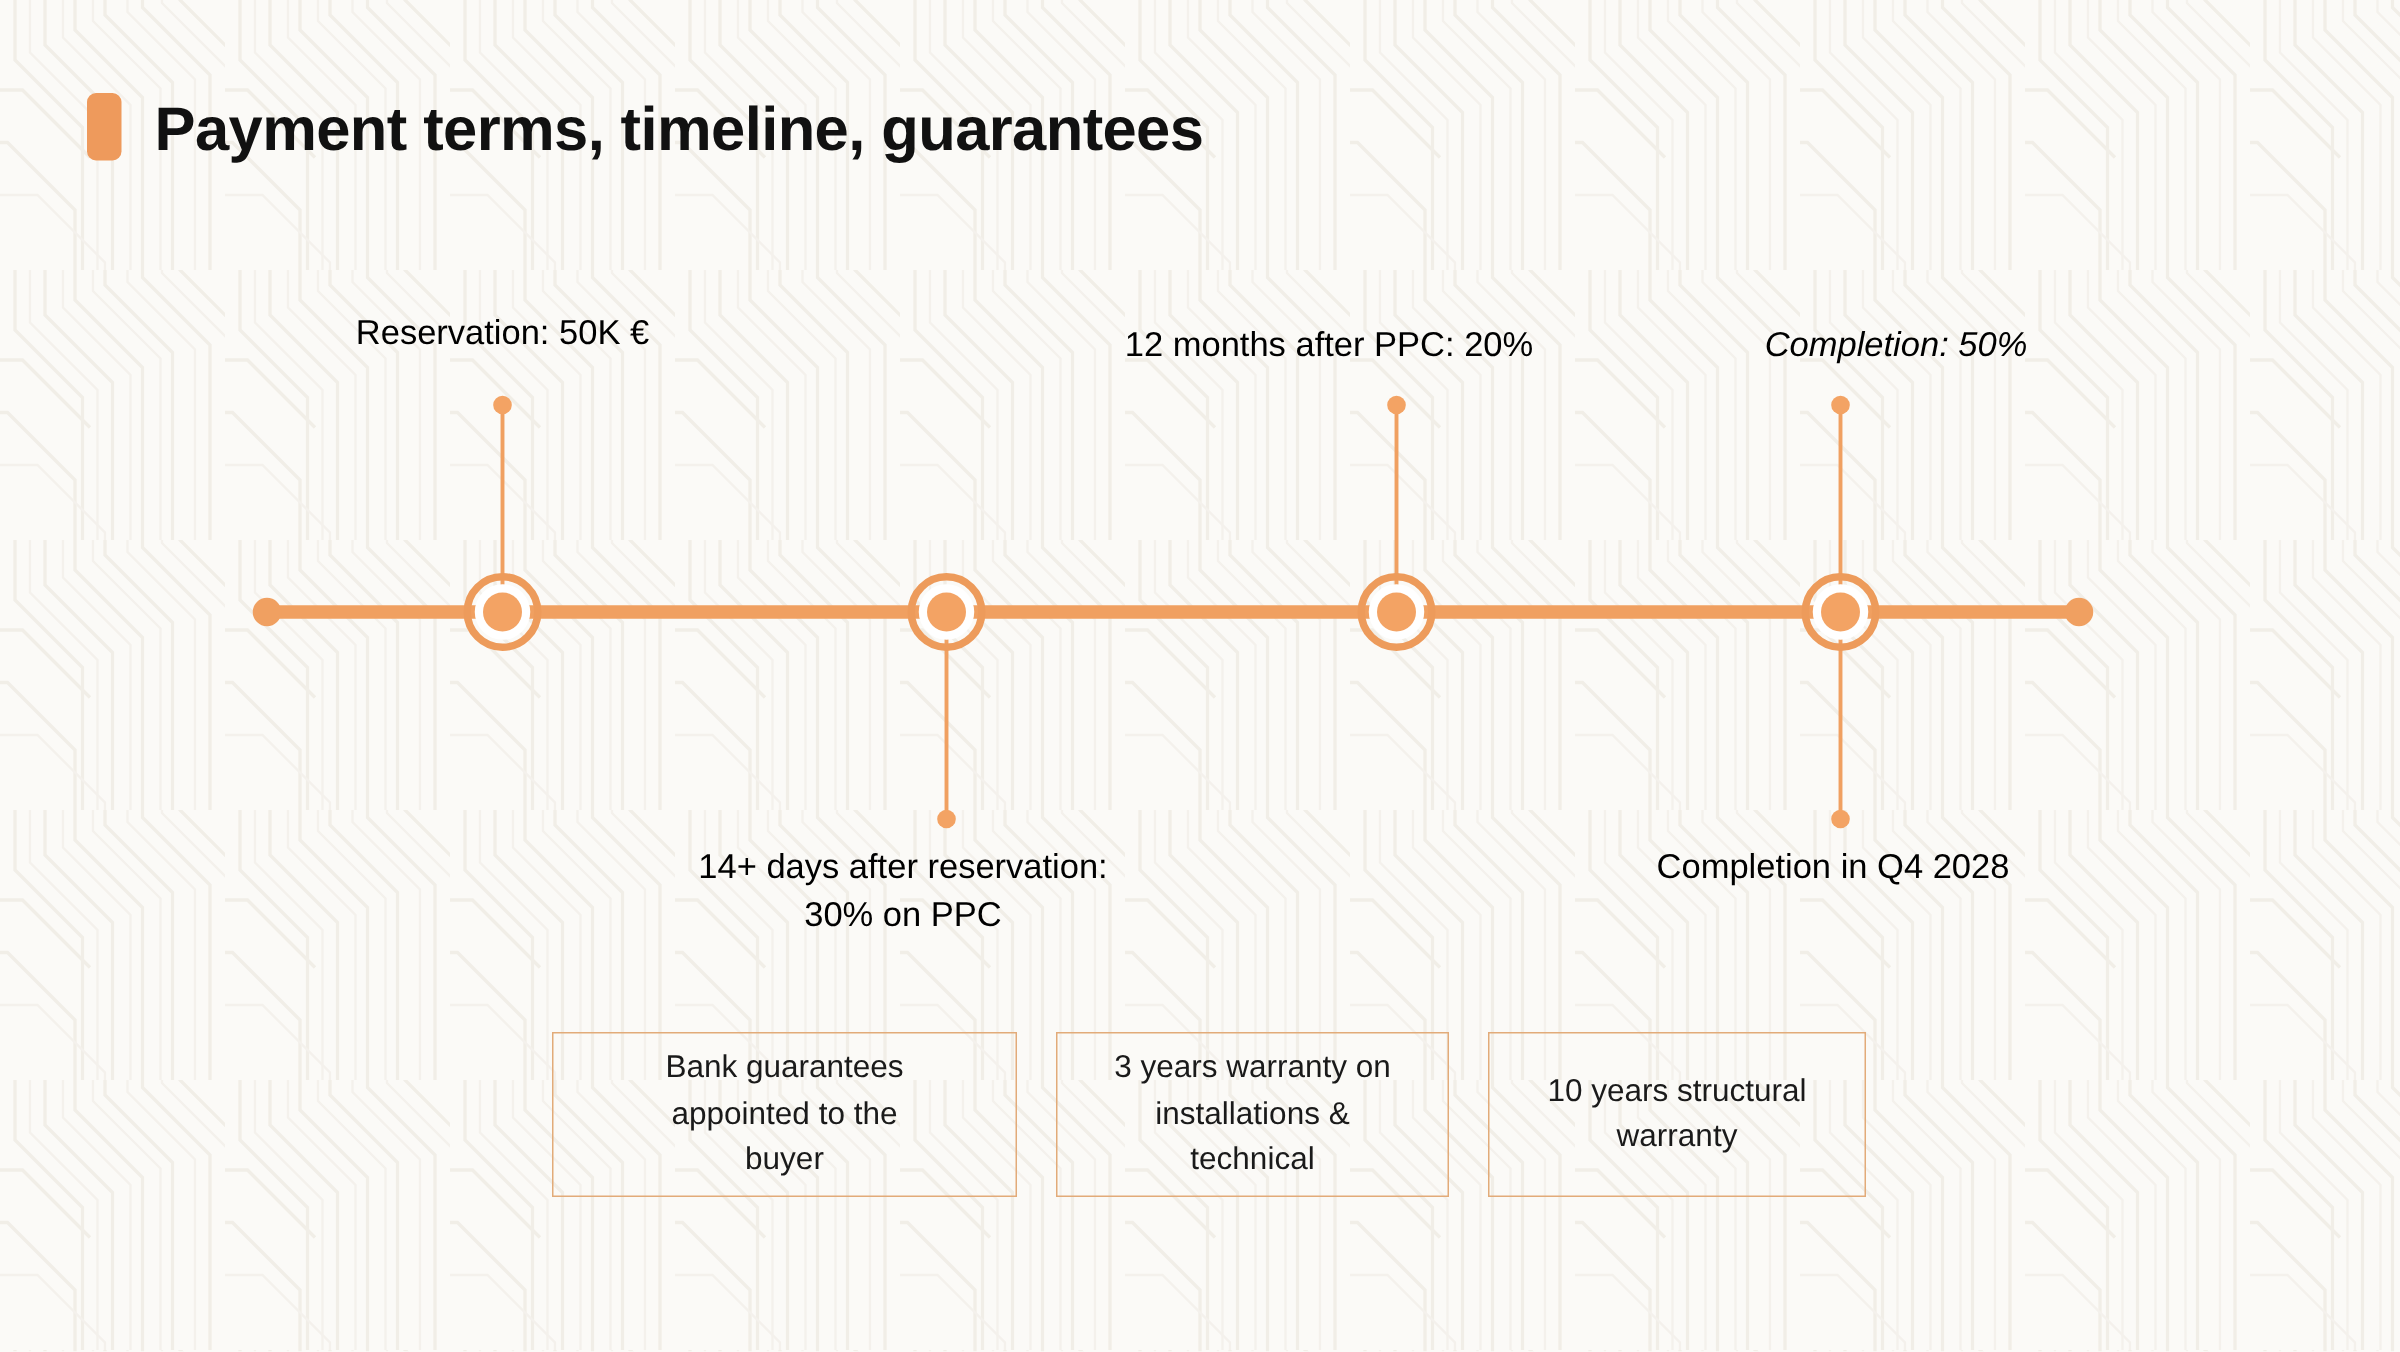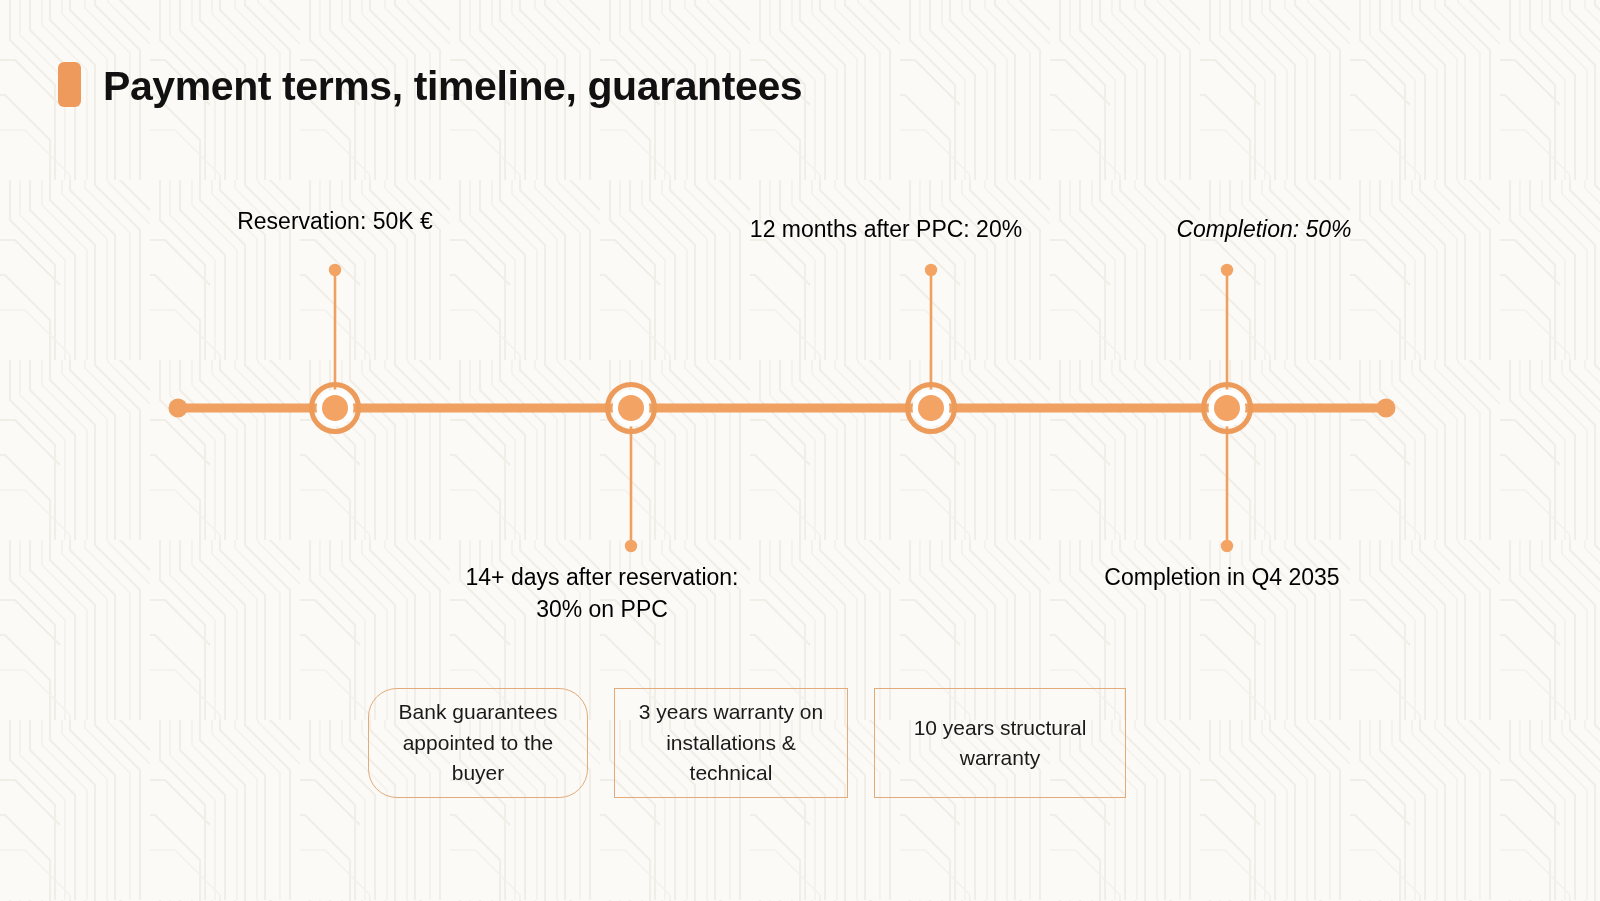--- a/index.html
+++ b/index.html
@@ -98,22 +98,22 @@
     text-align: center;
     padding: 14px 18px;
     height: 110px;
   }
   .guarantee-box .g-text {
     font-size: 21px;
     color: #1a1a1a;
     line-height: 1.45;
     white-space: pre-line;
   }
-  .gb-0 { width: 220px; border-radius: 29px; }
-  .gb-1 { width: 234px; }
+  .gb-0 { width: 310px; }
+  .gb-1 { width: 262px; }
   .gb-2 { width: 252px; }
 </style>
 </head>
 <body>
 
 <svg class="bg-pattern" width="1600" height="901" viewBox="0 0 1600 901" xmlns="http://www.w3.org/2000/svg">
   <defs>
     <pattern id="circuit" width="150" height="180" patternUnits="userSpaceOnUse">
       <g fill="none" stroke="#f1eee7" stroke-width="2.2">
         <path d="M 10 -20 L 10 40 L 55 85 L 55 200"></path>
@@ -193,21 +193,21 @@
         </g>
       </g>
   </svg>
 
   <div id="labels-layer">
       <div class="tl-label above" style="left: 335px; top: 238px;">Reservation: 50K €</div>
       <div class="tl-label below" style="left: 602px; top: 562px;">14+ days after reservation:
 30% on PPC</div>
       <div class="tl-label above" style="left: 886px; top: 246px;">12 months after PPC: 20%</div>
       <div class="tl-label above" style="left: 1264px; top: 246px; font-style: italic;">Completion: 50%</div>
-      <div class="tl-label below" style="left: 1222px; top: 562px;">Completion in Q4 2035</div>
+      <div class="tl-label below" style="left: 1222px; top: 562px;">Completion in Q4 2028</div>
     </div>
 
   <div class="guarantee-row">
     <div class="guarantee-box gb-0">
       <div class="g-text">Bank guarantees
 appointed to the
 buyer</div>
     </div>
     <div class="guarantee-box gb-1">
       <div class="g-text">3 years warranty on

